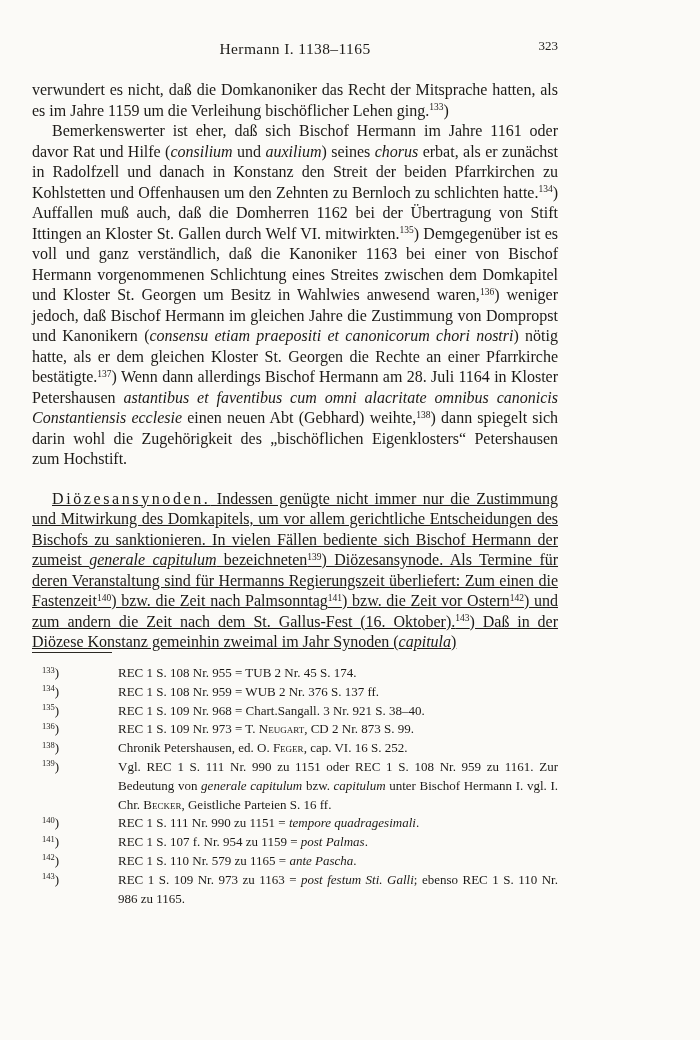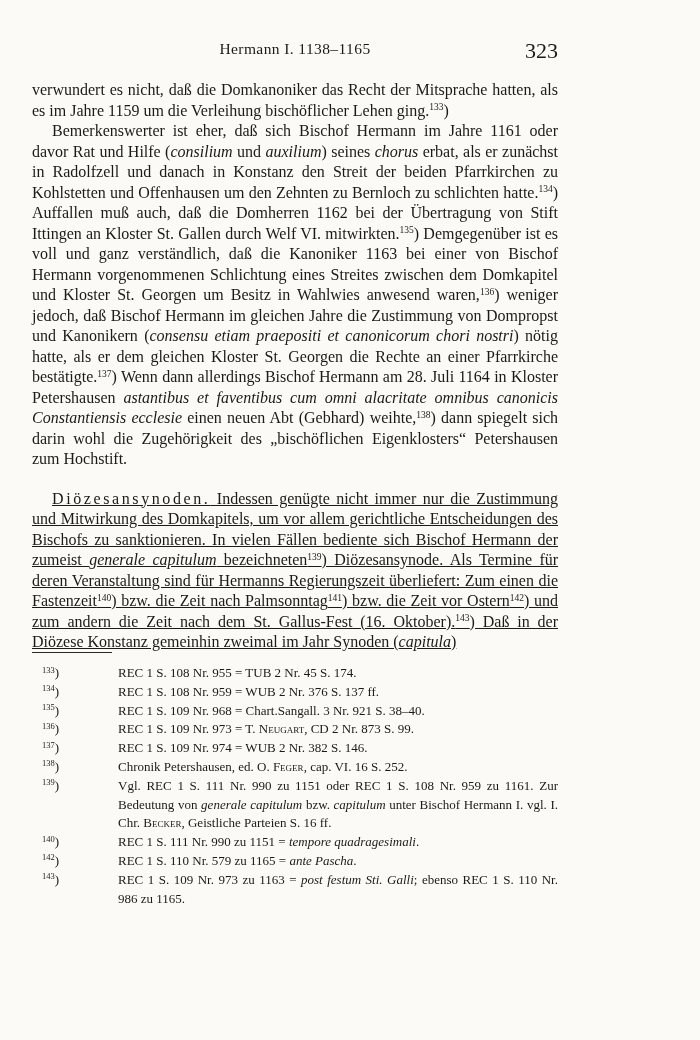--- a/index.html
+++ b/index.html
@@ -30,21 +30,21 @@
   }
   .run-title{
     display:block;
     text-align:center;
     font-size:15.5px;
     letter-spacing:0.4px;
   }
   .page-num{
     position:absolute;
     right:0;top:-2px;
-    font-size:22px;
+    font-size:13px;
   }
   
   .body-text{width:526px;}
   .body-text p{
     margin:0;
     font-size:16px;
     line-height:20.5px;
     text-align:justify;
   }
   .body-text p.indent{text-indent:20px;}
@@ -120,34 +120,34 @@
         </div>
         <div class="footnote">
           <span class="fn-marker"><sup class="fn-ref">135</sup>)</span>
           <span class="fn-text"><span>REC 1 S. 109 Nr. 968 = Chart.Sangall. 3 Nr. 921 S. 38–40.</span></span>
         </div>
         <div class="footnote">
           <span class="fn-marker"><sup class="fn-ref">136</sup>)</span>
           <span class="fn-text"><span>REC 1 S. 109 Nr. 973 = T. </span><span class="sc">Neugart</span><span>, CD 2 Nr. 873 S. 99.</span></span>
         </div>
         <div class="footnote">
-          <span class="fn-marker"><sup class="fn-ref">137</sup>)</span>
-          <span class="fn-text"><span>REC 1 S. 109 Nr. 974 = WUB 2 Nr. 382 S. 146.</span></span>
-        </div>
-        <div class="footnote">
           <span class="fn-marker"><sup class="fn-ref">138</sup>)</span>
           <span class="fn-text"><span>Chronik Petershausen, ed. O. </span><span class="sc">Feger</span><span>, cap. VI. 16 S. 252.</span></span>
         </div>
         <div class="footnote">
           <span class="fn-marker"><sup class="fn-ref">139</sup>)</span>
           <span class="fn-text"><span>Vgl. REC 1 S. 111 Nr. 990 zu 1151 oder REC 1 S. 108 Nr. 959 zu 1161. Zur Bedeutung von </span><span class="it">generale capitulum</span><span> bzw. </span><span class="it">capitulum</span><span> unter Bischof Hermann I. vgl. I. Chr. </span><span class="sc">Becker</span><span>, Geistliche Parteien S. 16 ff.</span></span>
         </div>
         <div class="footnote">
           <span class="fn-marker"><sup class="fn-ref">140</sup>)</span>
           <span class="fn-text"><span>REC 1 S. 111 Nr. 990 zu 1151 = </span><span class="it">tempore quadragesimali</span><span>.</span></span>
+        </div>
+        <div class="footnote">
+          <span class="fn-marker"><sup class="fn-ref">141</sup>)</span>
+          <span class="fn-text"><span>REC 1 S. 107 f. Nr. 954 zu 1159 = </span><span class="it">post Palmas</span><span>.</span></span>
         </div>
         <div class="footnote">
           <span class="fn-marker"><sup class="fn-ref">142</sup>)</span>
           <span class="fn-text"><span>REC 1 S. 110 Nr. 579 zu 1165 = </span><span class="it">ante Pascha</span><span>.</span></span>
         </div>
         <div class="footnote">
           <span class="fn-marker"><sup class="fn-ref">143</sup>)</span>
           <span class="fn-text"><span>REC 1 S. 109 Nr. 973 zu 1163 = </span><span class="it">post festum Sti. Galli</span><span>; ebenso REC 1 S. 110 Nr. 986 zu 1165.</span></span>
         </div>
       </section>

